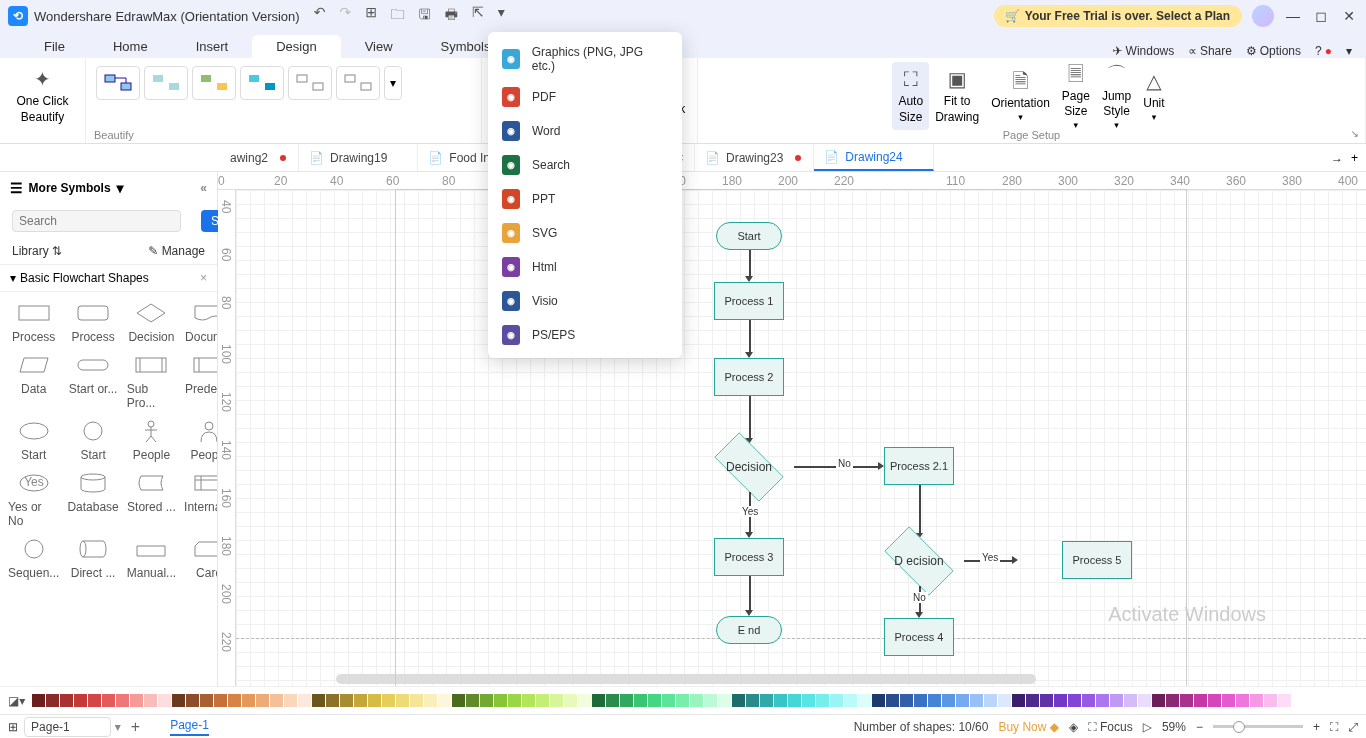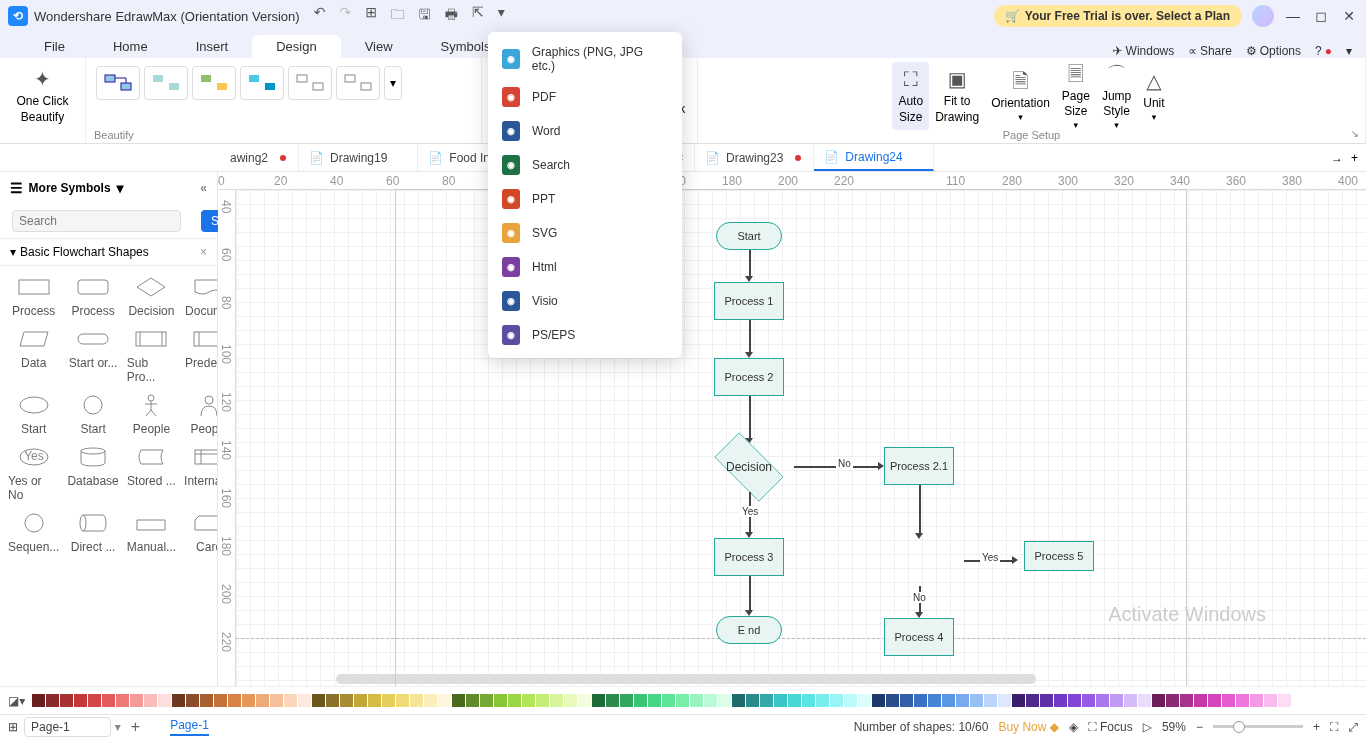--- a/index.html
+++ b/index.html
@@ -241,20 +241,24 @@
   </div>
 </div>
 
 <div class="workspace">
   <div class="sidebar">
     <div class="sb-head">☰ <span>More Symbols</span>▾<span class="collapse-ico">«</span></div>
     <div class="sb-search">
       <input placeholder="Search" style="">
       <button>Search</button>
     </div>
+    <div class="sb-row">
+      <span><span>Library</span> ⇅</span>
+      <span>✎ <span>Manage</span></span>
+    </div>
     <div class="sb-section">▾ <span>Basic Flowchart Shapes</span><span style="margin-left:auto;color:#999;cursor:pointer">×</span></div>
     <div class="shape-grid" id="shape-grid">
         <div class="shape-cell">
           <div class="sh">
             <svg width="36" height="26">
               <rect x="3" y="6" width="30" height="14" fill="none" stroke="#888"></rect>
             </svg>
           </div>
           <span>Process</span>
         </div>
@@ -512,24 +516,28 @@
       <div class="conn v" style="left:513px;top:302px;height:42px"></div>
         <div class="arrow-d" style="left:509px;top:342px"></div>
       <div class="lbl" style="left:504px;top:316px">Yes</div>
       <div class="conn h" style="left:558px;top:276px;width:86px"></div>
         <div class="arrow-r" style="left:642px;top:272px"></div>
       <div class="lbl" style="left:600px;top:268px">No</div>
       <div class="node" style="left:648px;top:257px;width:70px;height:38px">Process 2.1</div>
       <div class="node" style="left:478px;top:348px;width:70px;height:38px">Process 3</div>
       <div class="conn v" style="left:683px;top:295px;height:50px"></div>
         <div class="arrow-d" style="left:679px;top:343px"></div>
+      <div class="node dec" style="left:638px;top:346px">
+          <div class="dec-inner"></div>
+          <span>D ecision</span>
+        </div>
       <div class="conn h" style="left:728px;top:370px;width:50px"></div>
         <div class="arrow-r" style="left:776px;top:366px"></div>
       <div class="lbl" style="left:744px;top:362px">Yes</div>
-      <div class="node" style="left:788px;top:351px;width:70px;height:30px">Process 5</div>
+      <div class="node" style="left:826px;top:351px;width:70px;height:38px">Process 5</div>
       <div class="conn v" style="left:513px;top:386px;height:36px"></div>
         <div class="arrow-d" style="left:509px;top:420px"></div>
       <div class="node term" style="left:480px;top:426px;width:66px;height:28px">E nd</div>
       <div class="conn v" style="left:683px;top:396px;height:28px"></div>
         <div class="arrow-d" style="left:679px;top:422px"></div>
       <div class="lbl" style="left:675px;top:402px">No</div>
       <div class="node" style="left:648px;top:428px;width:70px;height:38px">Process 4</div>
 
       <div class="scroll-h"></div>
     </div>

